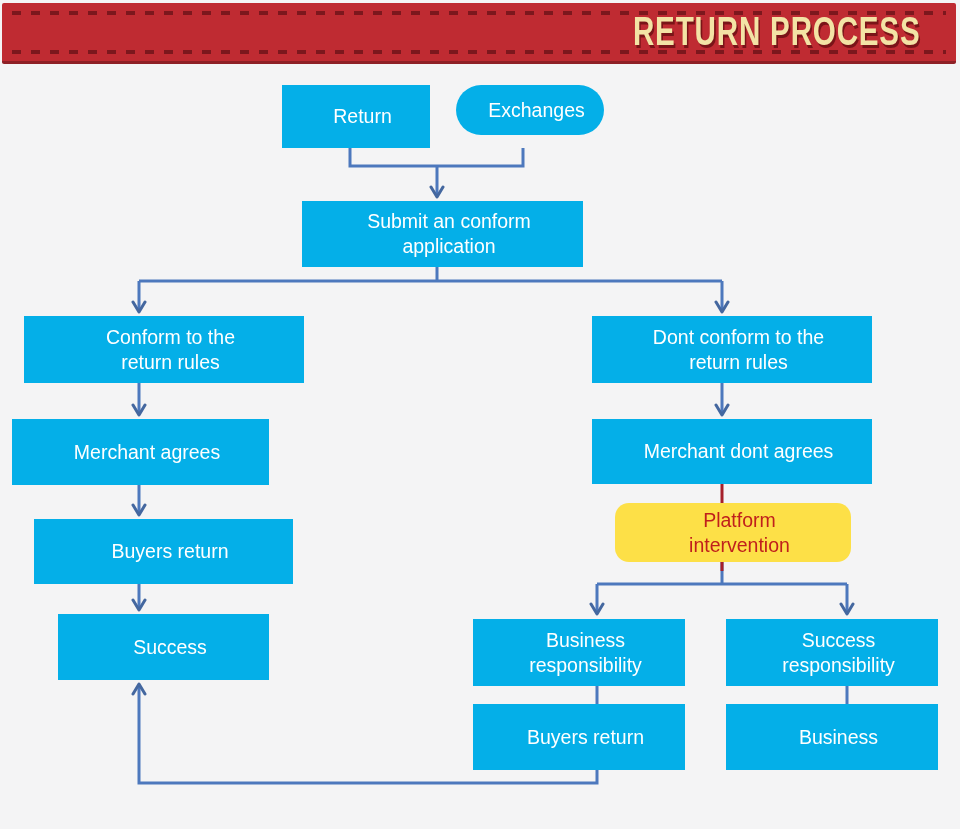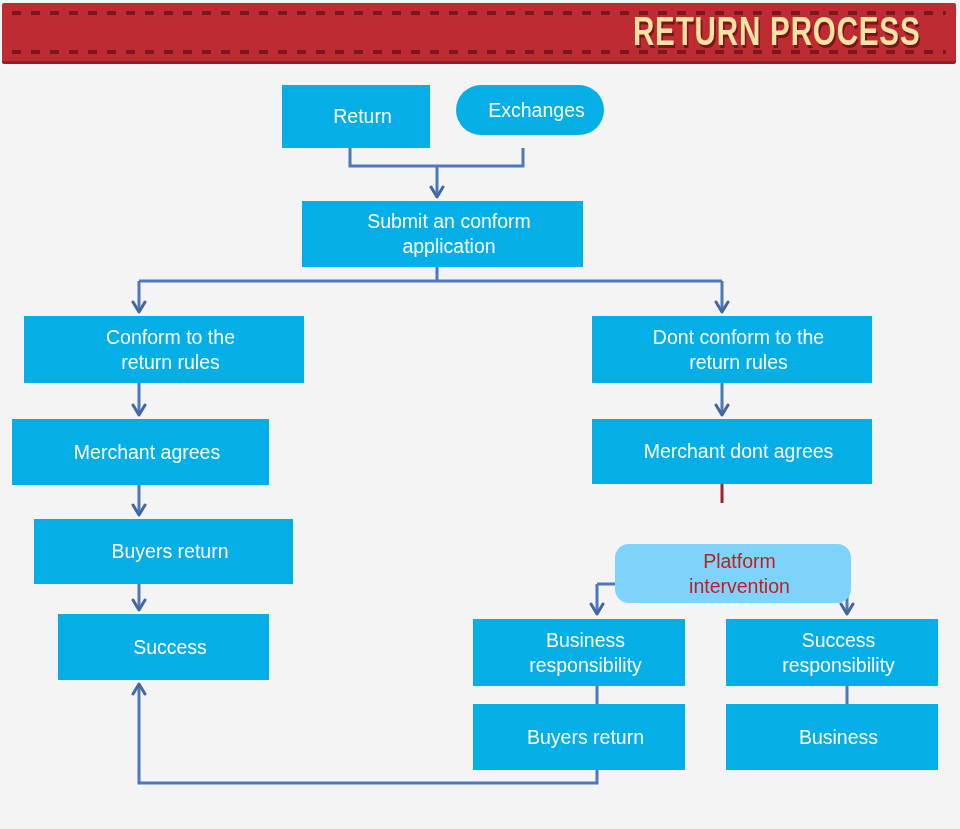--- a/index.html
+++ b/index.html
@@ -15,21 +15,21 @@
   .dash.top{top:8px;}
   .dash.bottom{bottom:7px;}
   .banner h1{margin:0;color:#f3e3a5;font-size:37px;font-weight:700;
     letter-spacing:1px;transform:scale(0.80,1.12);transform-origin:center;
     text-shadow:2px 2px 0 #7a1418;white-space:nowrap;}
 
   
   .node{position:absolute;background:#04afe8;color:#ffffff;
     display:flex;align-items:center;justify-content:center;text-align:center;
     font-size:19.5px;line-height:1.28;white-space:pre-line;padding-left:13px;}
-  .node.highlight{background:#7dd3fc;color:#c0201c;border-radius:14px;margin-top:41px;}
+  .node.highlight{background:#fde047;color:#c0201c;border-radius:14px;}
 
   
   #n-return{left:282px;top:85px;width:135px;height:63px;}
   #n-exchanges{left:456px;top:85px;width:135px;height:50px;border-radius:31px;}
   #n-submit{left:302px;top:201px;width:268px;height:66px;}
   #n-conform{left:24px;top:316px;width:267px;height:67px;}
   #n-dontconform{left:592px;top:316px;width:267px;height:67px;}
   #n-merchantagrees{left:12px;top:419px;width:244px;height:66px;}
   #n-merchantdont{left:592px;top:419px;width:267px;height:65px;}
   #n-platform{left:615px;top:503px;width:223px;height:59px;}

